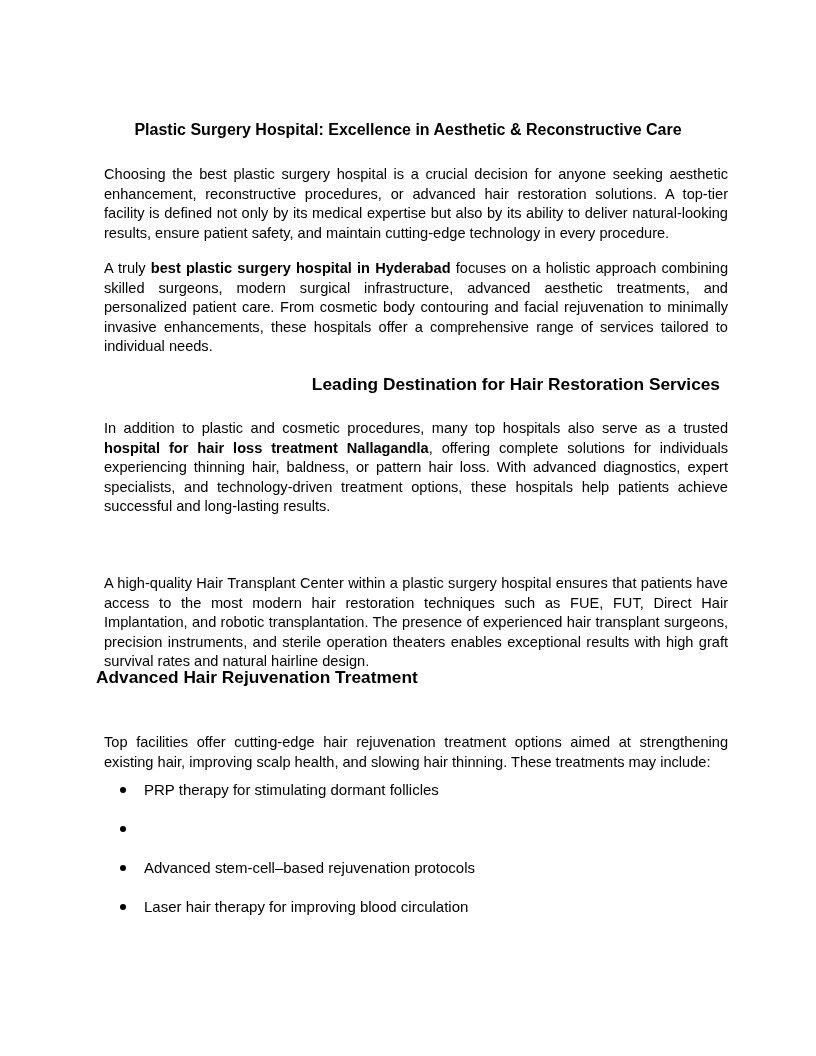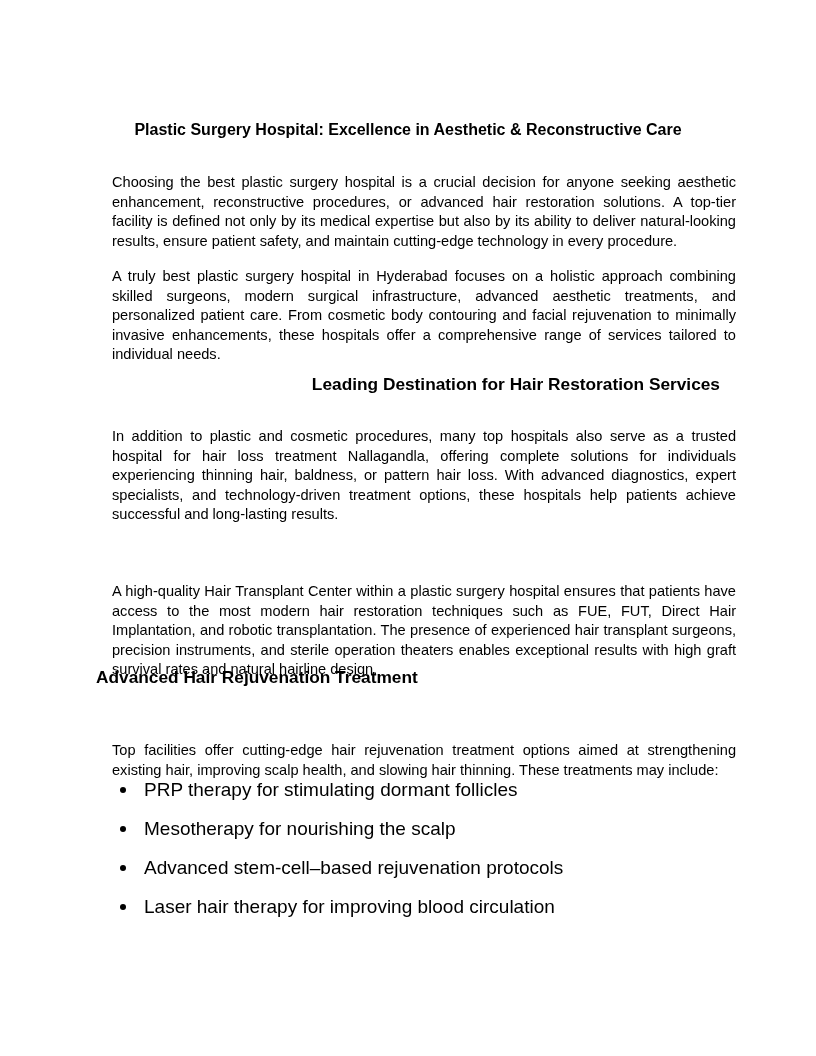--- a/index.html
+++ b/index.html
@@ -43,36 +43,36 @@
     line-height: 22px;
     margin: 0;
   }
   .para {
     position: absolute;
     left: 96px;
     width: 624px;
     font-size: 14.6px;
     line-height: 19.6px;
     text-align: justify;
-    margin: 16px;
+    margin: 8px;
   }
-  .para b { font-weight: normal; }
+  .para b { font-weight: bold; }
   .bullets {
     position: absolute;
     left: 96px;
     width: 624px;
     top: 780px;
     margin: 0;
     padding: 0;
     list-style: none;
   }
   .bullet-item {
     position: relative;
     height: 39px;
-    font-size: 19px;
+    font-size: 15px;
     line-height: 20px;
     padding-left: 48px;
   }
   .bullet-dot {
     position: absolute;
     left: 24px;
     top: 7px;
     width: 6px;
     height: 6px;
     border-radius: 50%;
@@ -101,21 +101,20 @@
 
   <p class="para" style="top:725px;">Top facilities offer cutting-edge hair rejuvenation treatment options aimed at strengthening existing hair, improving scalp health, and slowing hair thinning. These treatments may include:</p>
 
   <ul class="bullets">
     <li class="bullet-item">
       <span class="bullet-dot"></span>
       <span>PRP therapy for stimulating dormant follicles</span>
     </li>
     <li class="bullet-item">
       <span class="bullet-dot"></span>
-      <span>Mesotherapy for nourishing the scalp</span>
     </li>
     <li class="bullet-item">
       <span class="bullet-dot"></span>
       <span>Advanced stem-cell–based rejuvenation protocols</span>
     </li>
     <li class="bullet-item">
       <span class="bullet-dot"></span>
       <span>Laser hair therapy for improving blood circulation</span>
     </li>
   </ul>

